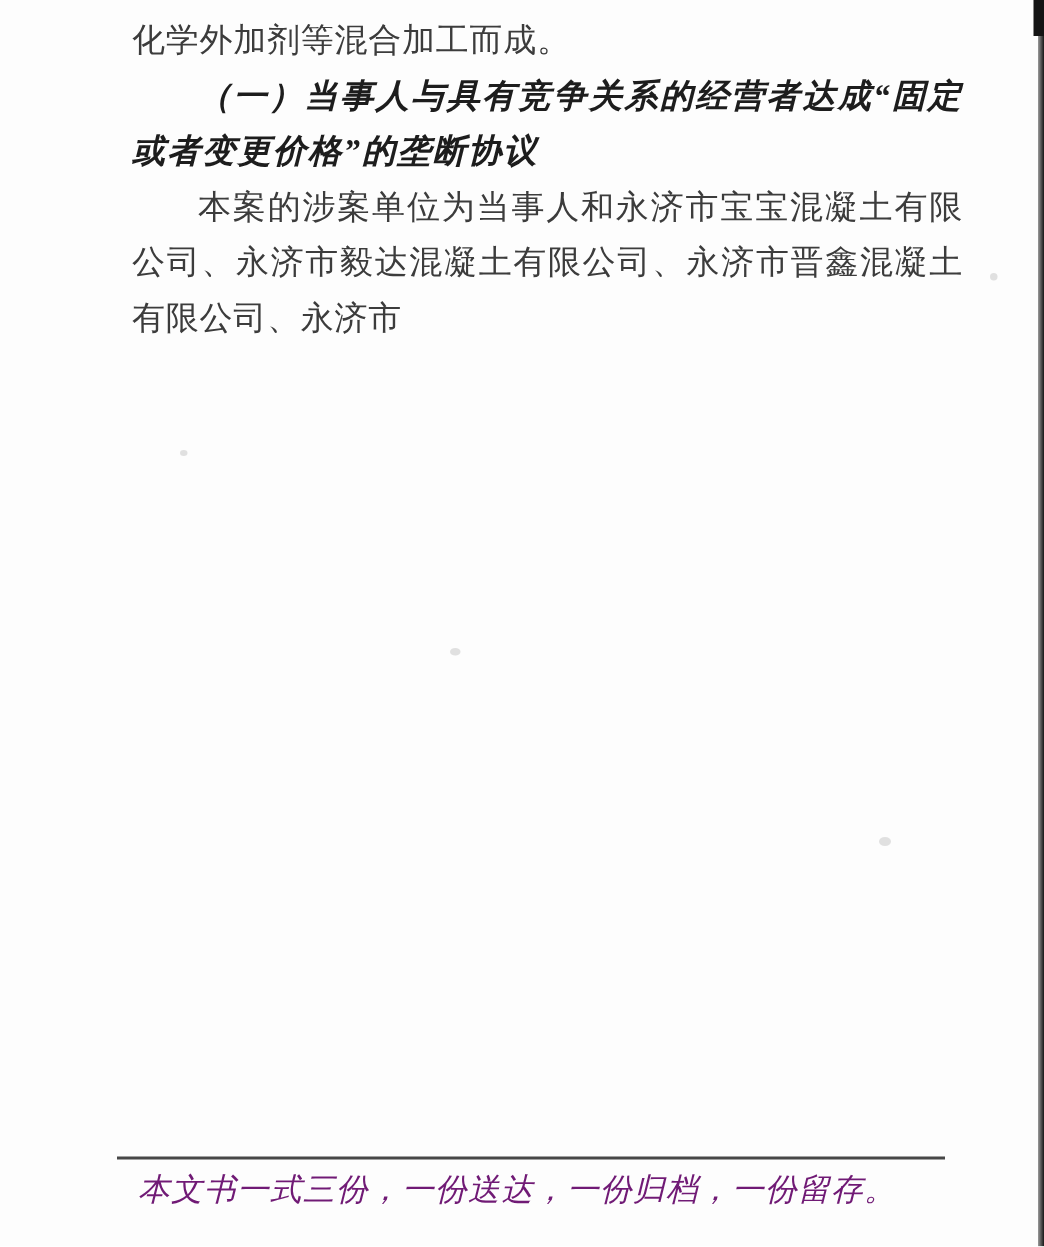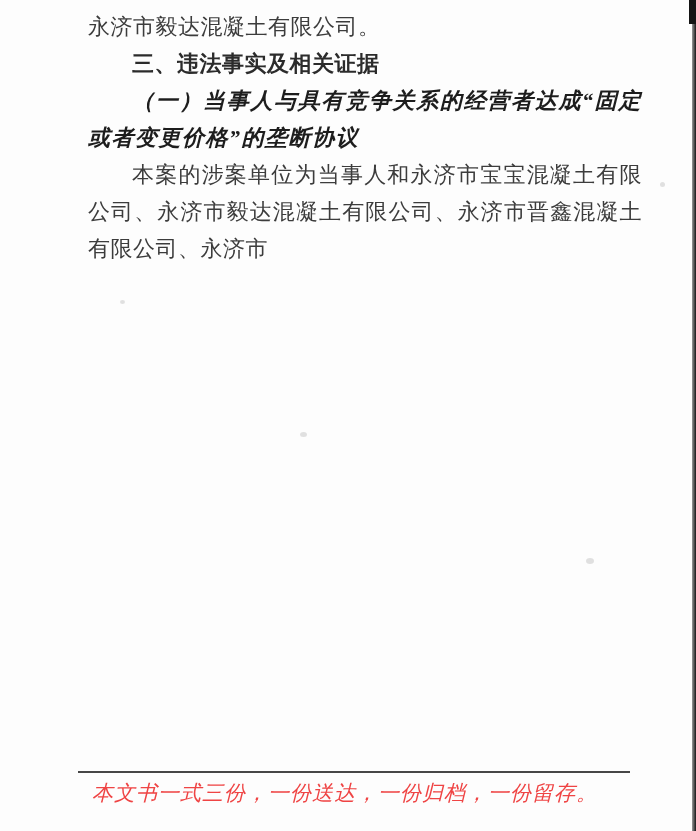--- a/index.html
+++ b/index.html
@@ -55,21 +55,21 @@
     top: 771px;
     height: 0;
     border-top: 2px solid #474747;
   }
   .footer-note {
     position: absolute;
     left: 92px;
     top: 777px;
     width: 540px;
     font-style: italic;
-    color: #ef4444;
+    color: #701a75;
     font-size: 21px;
     line-height: 32px;
     letter-spacing: 1px;
   }
   .scan-edge-right {
     position: absolute;
     top: 0;
     right: 0;
     width: 4px;
     height: 831px;
@@ -93,22 +93,21 @@
   .sp2 { left: 586px; top: 558px; width: 8px; height: 6px; }
   .sp3 { left: 660px; top: 182px; width: 5px; height: 5px; }
   .sp4 { left: 120px; top: 300px; width: 5px; height: 4px; }
 </style>
 </head>
 <body>
 
 <div class="page">
 
   <div class="content">
-    <p class="para-continuation">永济市毅达混凝土有限公司。</p>
-    <h3 class="section-heading">三、违法事实及相关证据</h3>
+    <p class="para-continuation">化学外加剂等混合加工而成。</p>
     <h4 class="subsection-heading">（一）当事人与具有竞争关系的经营者达成“固定或者变更价格”的垄断协议</h4>
     <p class="para">本案的涉案单位为当事人和永济市宝宝混凝土有限公司、永济市毅达混凝土有限公司、永济市晋鑫混凝土有限公司、永济市</p>
   </div>
 
   <div class="footer-rule"></div>
   <div class="footer-note">本文书一式三份，一份送达，一份归档，一份留存。</div>
 
   <div class="scan-edge-right"></div>
   <div class="scan-corner"></div>
   <div class="speckle sp1"></div>

